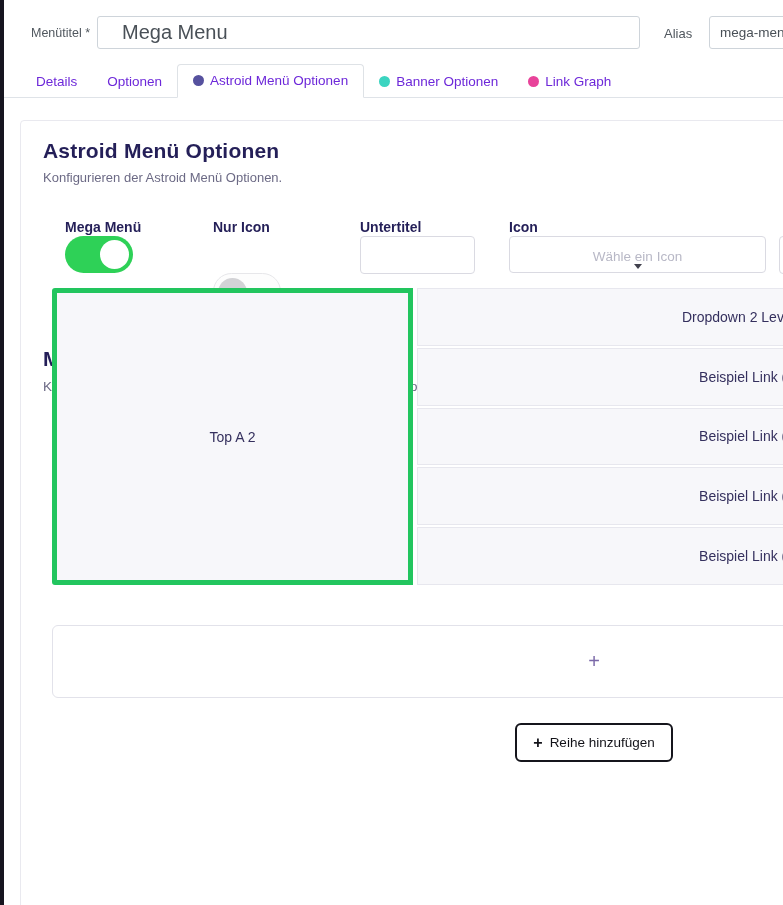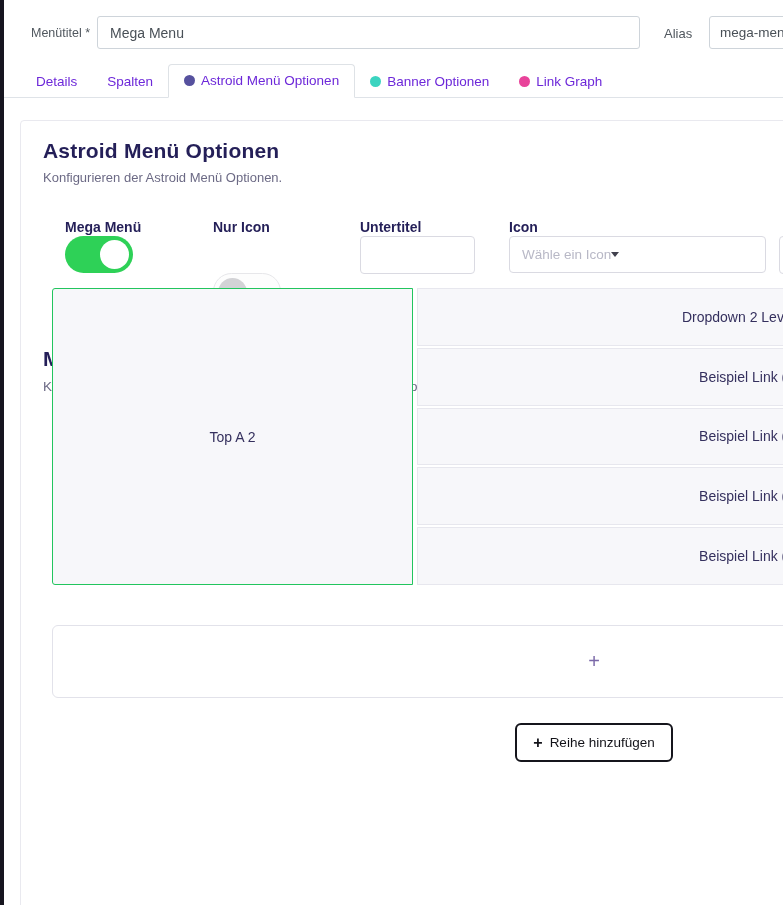--- a/index.html
+++ b/index.html
@@ -7,21 +7,21 @@
     font-family:"Liberation Sans", sans-serif; position:relative; }
 
   
   .side-strip { position:absolute; left:0; top:0; width:4px; height:905px; background:#16151f; z-index:10; }
 
   
   .top-row { position:absolute; left:0; top:0; width:1200px; height:60px; }
   .lbl-small { position:absolute; font-size:12.5px; color:#50575e; }
   .menutitle-label { left:31px; top:26px; }
   .menutitle-input { position:absolute; left:97px; top:16px; width:543px; height:33px;
-    border:1px solid #ced4da; border-radius:3px; padding:0 12px; font-size:14px; color:#495057;
+    border:1px solid #ced4da; border-radius:3px; padding:0 24px; font-size:20px; color:#495057;
     font-family:inherit; background:#fff; }
   .alias-label { left:664px; top:26px; font-size:13px; }
   .alias-input { position:absolute; left:709px; top:16px; width:140px; height:33px;
     border:1px solid #ced4da; border-radius:3px; padding:0 10px; font-size:13.5px; color:#495057;
     font-family:inherit; background:#fff; }
 
   
   .tabbar { position:absolute; left:0; top:63px; width:1200px; height:35px;
     border-bottom:1px solid #dfe3e8; display:flex; align-items:flex-end; padding-left:21px; }
   .tab { display:flex; align-items:center; gap:6px; padding:8px 15px 9px; font-size:13.5px;
@@ -43,33 +43,33 @@
   .toggle { width:68px; height:37px; border-radius:19px; position:relative; cursor:pointer; }
   .toggle .knob { position:absolute; width:29px; height:29px; border-radius:50%; top:4px; }
   .toggle.on .knob { right:4px; background:#fff; }
   .toggle.off { background:#fdfdfd; border:1px solid #e7e7ea; }
   .toggle.off .knob { left:4px; background:#d3d3d6; }
 
   .text-input { width:115px; height:38px; border:1px solid #dadae2; border-radius:4px;
     padding:0 10px; font-size:13.5px; color:#3a3564; font-family:inherit; background:#fff; }
   .select { width:257px; height:37px; border:1px solid #dadae2; border-radius:4px;
     padding:12px 12px; display:flex; align-items:center; 
-    background:#fff; cursor:pointer; }
+    background:#fff; cursor:pointer;flex-direction:column; }
   .select .ph { font-size:13.5px; color:#b8b8c6; }
   .caret { width:0; height:0; border-left:4.5px solid transparent; border-right:4.5px solid transparent;
     border-top:5.5px solid #41414d; }
   .cut-field { width:80px; height:38px; border:1px solid #dadae2; border-radius:4px;
     padding:0 9px; display:flex; align-items:center; font-size:14px; font-weight:700; color:#241f58; background:#fff; }
 
   .mega-desc { font-size:13.5px; color:#6c6a85; margin-top:8px; white-space:nowrap; }
 
   
   .builder { position:absolute; left:52px; top:288px; width:1084px; }
   .mm-table { display:flex; height:297px; }
-  .mm-parent { width:361px; background:#f7f7fa; border:1px solid #22c55e;
+  .mm-parent { width:361px; background:#f7f7fa; border:5px solid #22c55e;
     display:flex; align-items:center; justify-content:center; font-size:14px; color:#35305e;
     border-radius:3px 0 0 3px; cursor:pointer; }
   .mm-children { flex:1; margin-left:4px; display:flex; flex-direction:column; gap:2px; }
   .mm-child { flex:1; background:#f7f7fa; border:1px solid #e7e7ee;
     display:flex; align-items:center; justify-content:center; font-size:14px; color:#35305e; cursor:pointer; }
 
   .add-cell { margin-top:40px; width:1084px; height:73px; border:1px solid #e2e2ea;
     border-radius:6px; display:flex; align-items:center; justify-content:center;
     background:#fff; cursor:pointer; }
   .add-cell .plus { font-size:20px; color:#7a68a8; font-weight:400; }
@@ -90,21 +90,21 @@
   <input class="menutitle-input" value="Mega Menu" style="">
   <span class="lbl-small alias-label">Alias</span>
   <input class="alias-input" value="mega-menu" style="">
 </div>
 
 <div class="tabbar">
   <div class="tab">
     <span>Details</span>
   </div>
   <div class="tab">
-    <span>Spalten</span>
+    <span>Optionen</span>
   </div>
   <div class="tab active">
     <span class="dot" style="background: rgb(86, 81, 158);"></span>
     <span>Astroid Menü Optionen</span>
   </div>
   <div class="tab">
     <span class="dot" style="background: rgb(59, 212, 192);"></span>
     <span>Banner Optionen</span>
   </div>
   <div class="tab">

